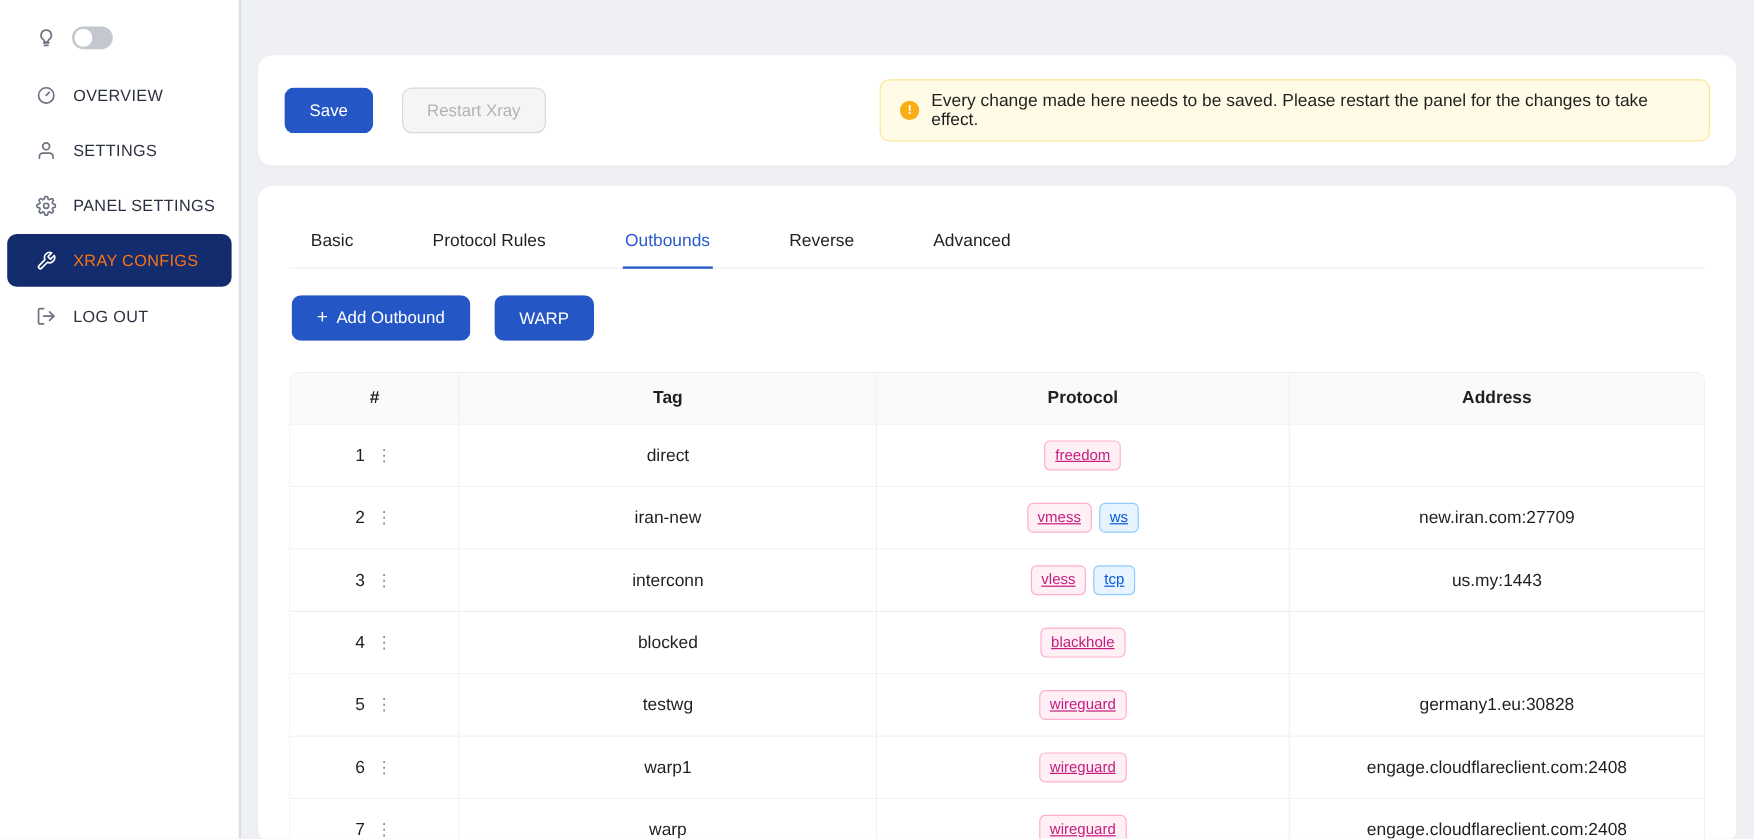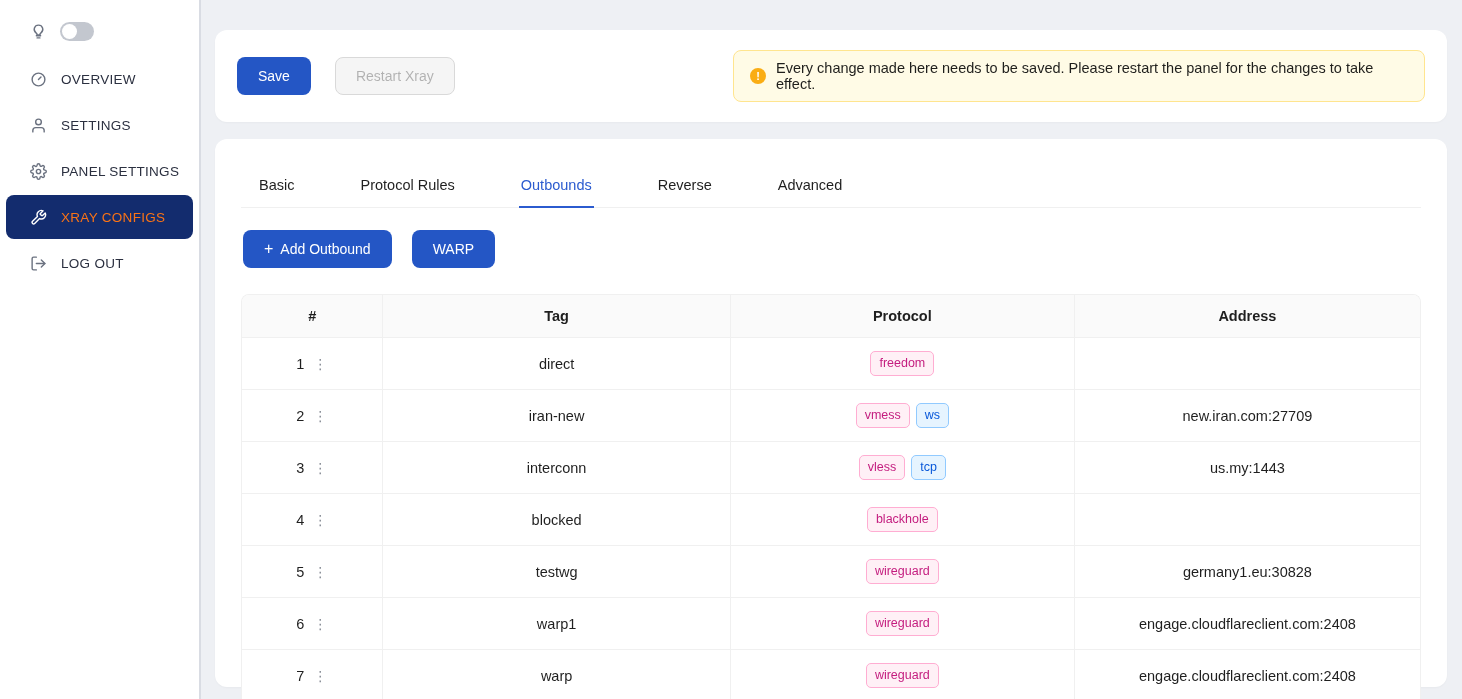--- a/index.html
+++ b/index.html
@@ -32,21 +32,21 @@
     display: flex; align-items: center; gap: 14px;
     height: 44px; margin: 2px 6px; padding-left: 24px;
     border-radius: 8px; cursor: pointer;
     font-size: 13.5px; letter-spacing: 0.3px; color: #2b3040; font-weight: 500;
   }
   .nav-item .icon { color: #6b7280; }
   .nav-item.active { background: #132c6e; color: #f97316; }
   .nav-item.active .icon { color: #ffffff; }
 
   
-  .main { flex: 1; padding: 30px 15px 24px 14px; overflow: hidden; }
+  .main { flex: 1; padding: 46px 15px 24px 14px; overflow: hidden; }
   .card { background: #ffffff; border-radius: 12px; box-shadow: 0 1px 2px rgba(0,0,0,0.03); }
   .toolbar-card { padding: 20px 22px; display: flex; align-items: center; gap: 14px; }
 
   .btn {
     font-family: inherit; font-size: 14px; border-radius: 8px; cursor: pointer;
     padding: 0 20px; height: 38px; border: 1px solid transparent;
   }
   .btn-primary { background: #2456c5; color: #ffffff; }
   .btn-disabled { background: rgba(0,0,0,0.04); color: rgba(0,0,0,0.28); border: 1px solid #d9d9d9; cursor: not-allowed; margin-left: 10px; }
 
@@ -89,21 +89,21 @@
   }
   th:not(:last-child), td:not(:last-child) { border-right: 1px solid #f0f0f0; }
   col.c-num { width: 12%; } col.c-tag { width: 29.5%; }
   col.c-proto { width: 29.2%; } col.c-addr { width: 29.3%; }
 
   .row-num { color: rgba(0,0,0,0.88); }
   .row-menu { color: #8a8f98; margin-left: 9px; cursor: pointer; font-size: 14px; letter-spacing: 1px; }
 
   .badge {
     display: inline-block; padding: 1px 8px 2px; font-size: 12.5px; line-height: 20px;
-    border-radius: 5px; border: 1px solid; margin: 0 3px; white-space: nowrap;
+    border-radius: 5px; border: 1px solid; margin: 0 3px; white-space: nowrap; text-decoration: underline;
   }
   .badge[data-color="magenta"] { color: #c41d7f; background: #fff0f6; border-color: #ffadd2; }
   .badge[data-color="blue"] { color: #0958d9; background: #e6f4ff; border-color: #91caff; }
 </style>
 </head>
 <body>
 
 <div class="app">
 
   <aside class="sidebar">

